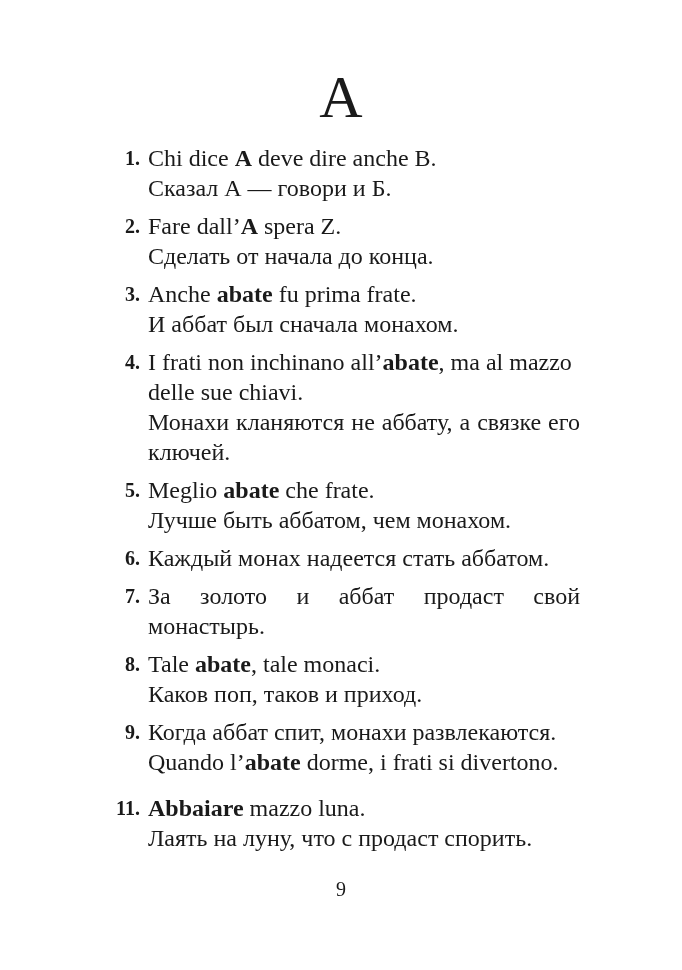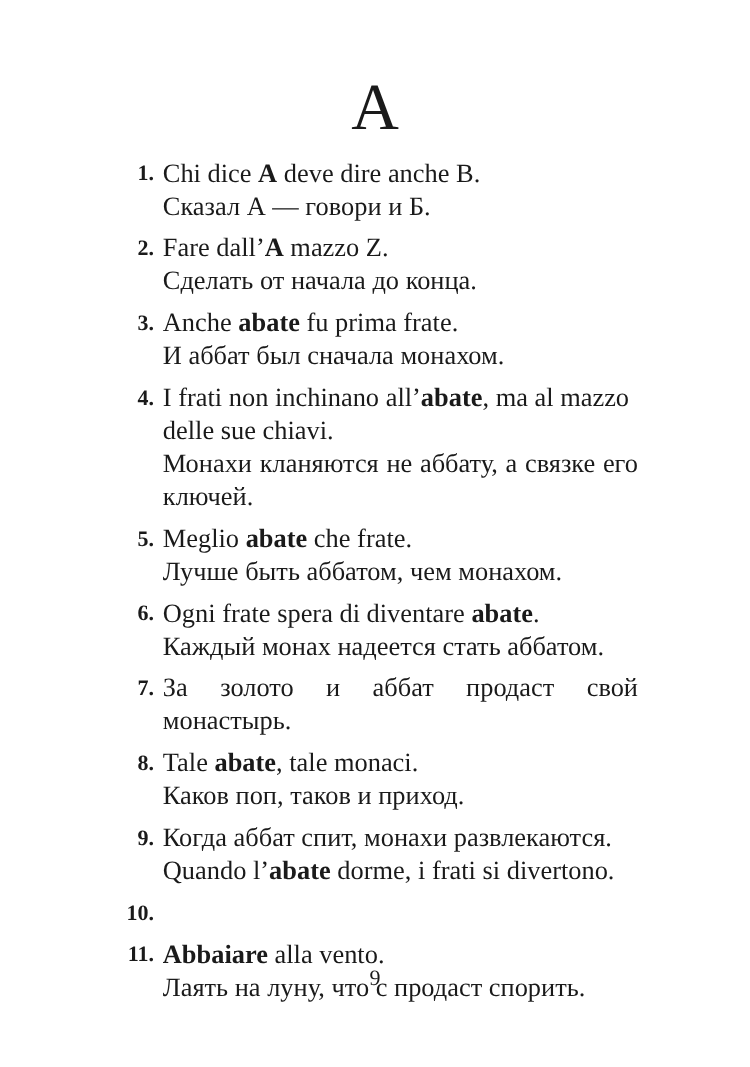--- a/index.html
+++ b/index.html
@@ -39,21 +39,21 @@
     <div class="entry">
       <div class="num">1.</div>
       <div class="lines">
         <div class="line it"><span>Chi dice </span><b>A</b><span> deve dire anche B.</span></div>
         <div class="line ru">Сказал А — говори и Б.</div>
       </div>
     </div>
     <div class="entry">
       <div class="num">2.</div>
       <div class="lines">
-        <div class="line it"><span>Fare dall’</span><b>A</b><span> mazzo Z.</span></div>
+        <div class="line it"><span>Fare dall’</span><b>A</b><span> spera Z.</span></div>
         <div class="line ru">Сделать от начала до конца.</div>
       </div>
     </div>
     <div class="entry">
       <div class="num">3.</div>
       <div class="lines">
         <div class="line it"><span>Anche </span><b>abate</b><span> fu prima frate.</span></div>
         <div class="line ru">И аббат был сначала монахом.</div>
       </div>
     </div>
@@ -67,21 +67,20 @@
     <div class="entry">
       <div class="num">5.</div>
       <div class="lines">
         <div class="line it"><span>Meglio </span><b>abate</b><span> che frate.</span></div>
         <div class="line ru">Лучше быть аббатом, чем монахом.</div>
       </div>
     </div>
     <div class="entry">
       <div class="num">6.</div>
       <div class="lines">
-        <div class="line it"><span>Ogni frate spera di diventare </span><b>abate</b><span>.</span></div>
         <div class="line ru">Каждый монах надеется стать аббатом.</div>
       </div>
     </div>
     <div class="entry">
       <div class="num">7.</div>
       <div class="lines">
         <div class="line ru">За золото и аббат продаст свой монастырь.</div>
       </div>
     </div>
     <div class="entry">
@@ -92,24 +91,23 @@
       </div>
     </div>
     <div class="entry">
       <div class="num">9.</div>
       <div class="lines">
         <div class="line ru">Когда аббат спит, монахи развлекаются.</div>
         <div class="line it"><span>Quando l’</span><b>abate</b><span> dorme, i frati si divertono.</span></div>
       </div>
     </div>
     <div class="entry">
-      <div class="num">10.</div>
     </div>
     <div class="entry">
       <div class="num">11.</div>
       <div class="lines">
-        <div class="line it"><b>Abbaiare</b><span> alla vento.</span></div>
+        <div class="line it"><b>Abbaiare</b><span> mazzo luna.</span></div>
         <div class="line ru">Лаять на луну, что с продаст спорить.</div>
       </div>
     </div>
   </div>
 
 <div class="page-number">9</div>
 
 </body></html>

